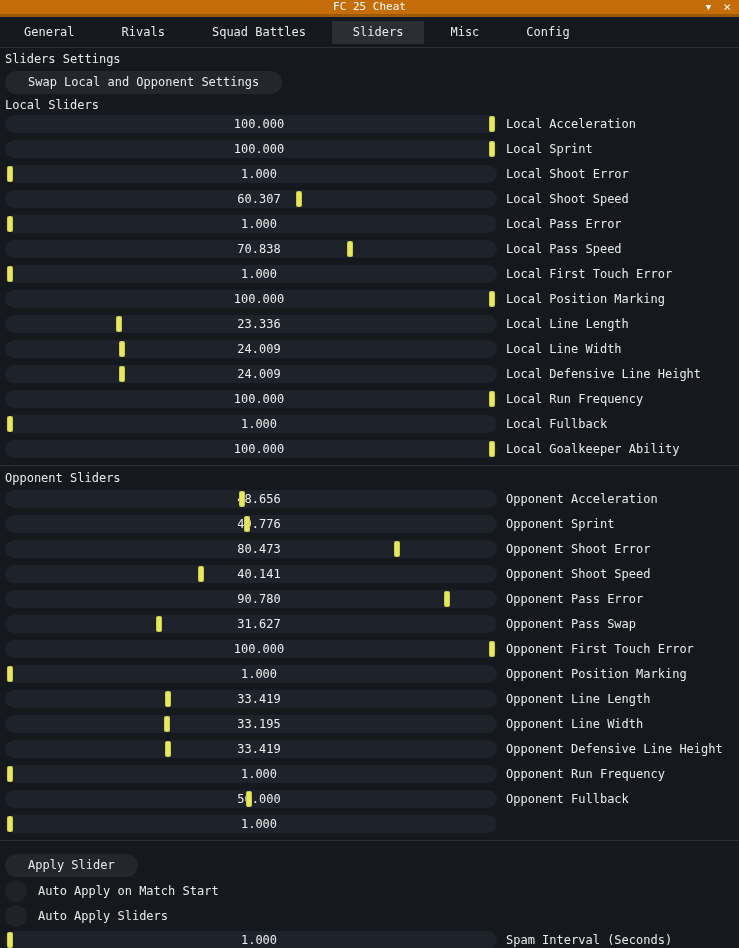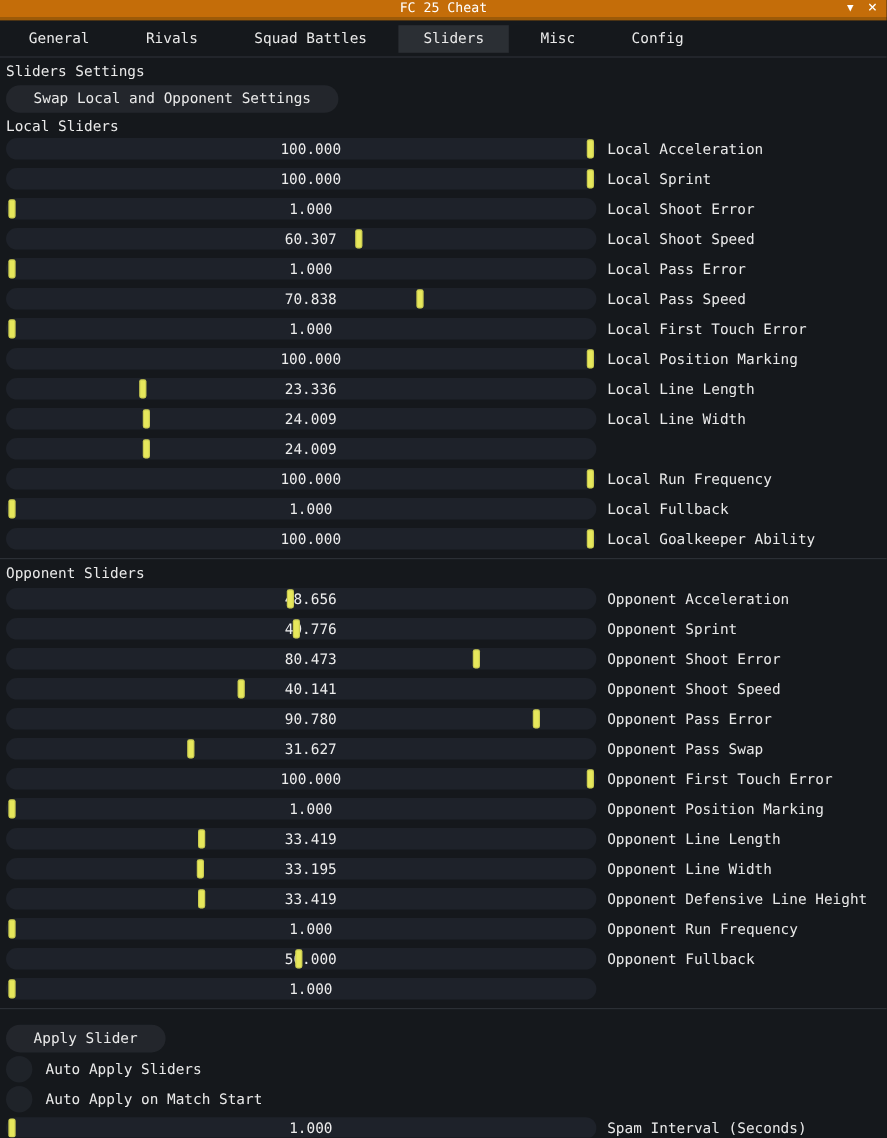--- a/index.html
+++ b/index.html
@@ -158,20 +158,21 @@
           <div class="handle" style="left: 114.024px;"></div>
         </div>
         <div class="slabel">Local Line Width</div>
       </div>
 
       <div class="srow">
         <div class="track">
           <div class="sval">24.009</div>
           <div class="handle" style="left: 114.024px;"></div>
         </div>
+        <div class="slabel">Local Defensive Line Height</div>
       </div>
 
       <div class="srow">
         <div class="track">
           <div class="sval">100.000</div>
           <div class="handle" style="left: 484px;"></div>
         </div>
         <div class="slabel">Local Run Frequency</div>
       </div>
 
@@ -310,31 +311,31 @@
         </div>
       </div>
 
   </div>
 
   <div class="divider"></div>
 
   <div class="pill apply">Apply Slider</div>
 
   <div>
+
+      <div class="chkrow">
+        <div class="chk"></div>
+        <div class="chklabel">Auto Apply on Match Start</div>
+      </div>
 
       <div class="chkrow">
         <div class="chk"></div>
         <div class="chklabel">Auto Apply Sliders</div>
       </div>
 
-      <div class="chkrow">
-        <div class="chk"></div>
-        <div class="chklabel">Auto Apply on Match Start</div>
-      </div>
-
   </div>
 
   <div class="sliders footer-sliders">
 
       <div class="srow">
         <div class="track">
           <div class="sval">1.000</div>
           <div class="handle" style="left: 2px;"></div>
         </div>
         <div class="slabel">Spam Interval (Seconds)</div>

